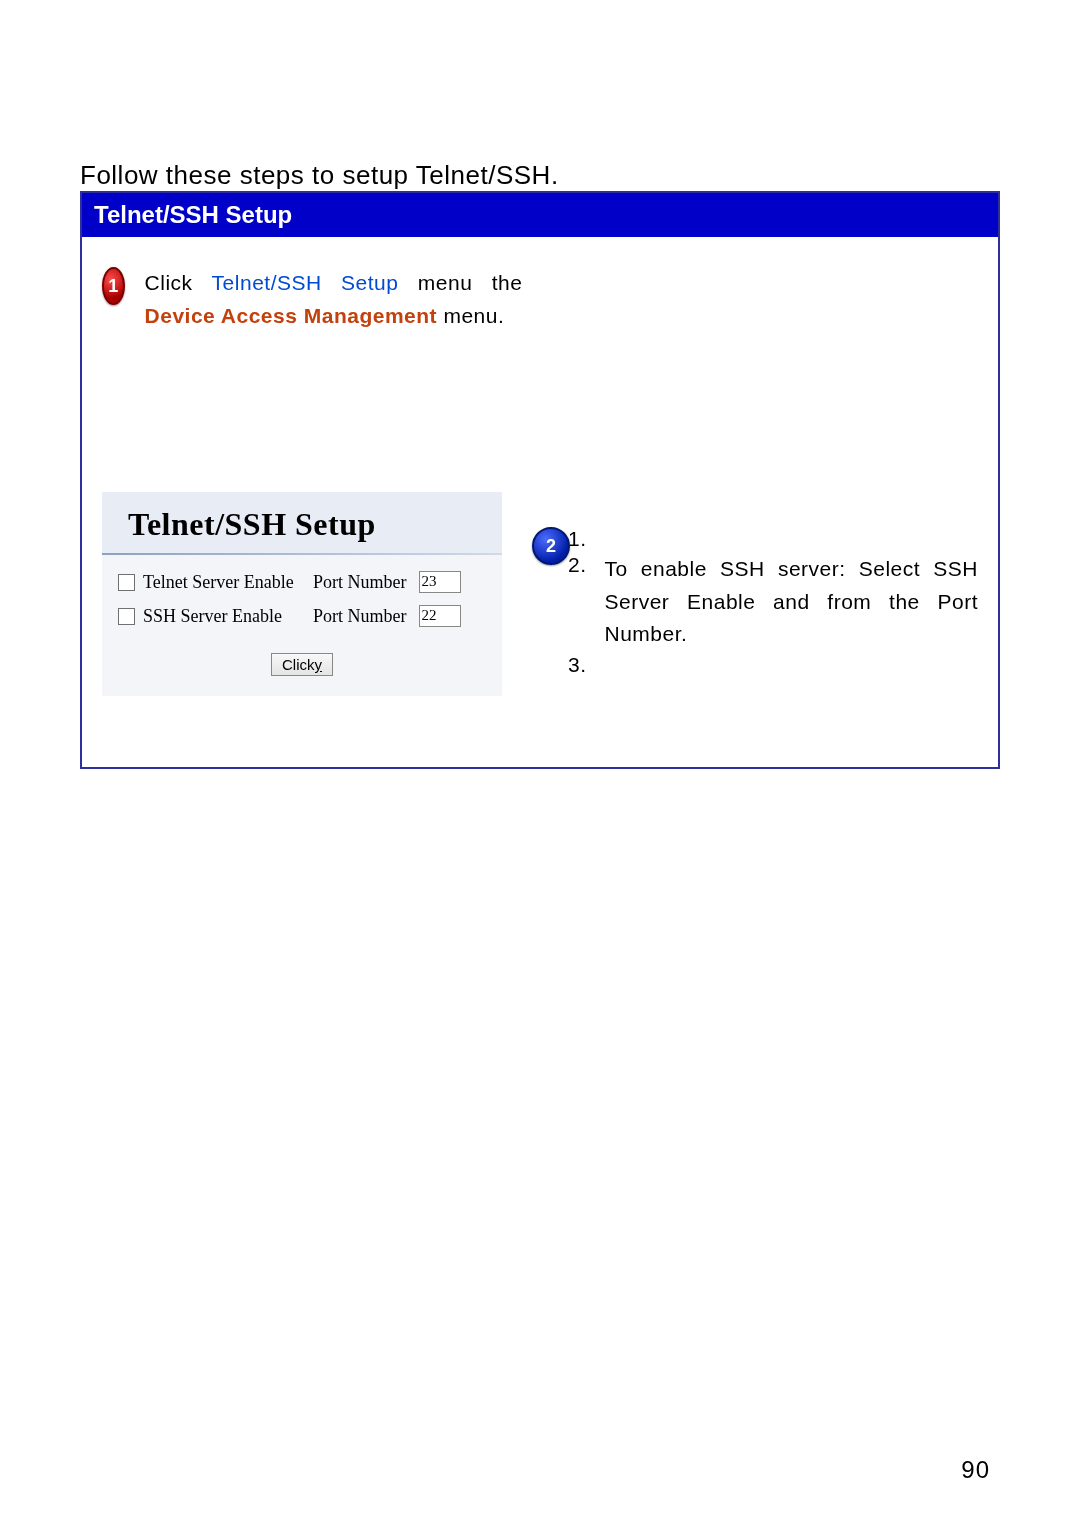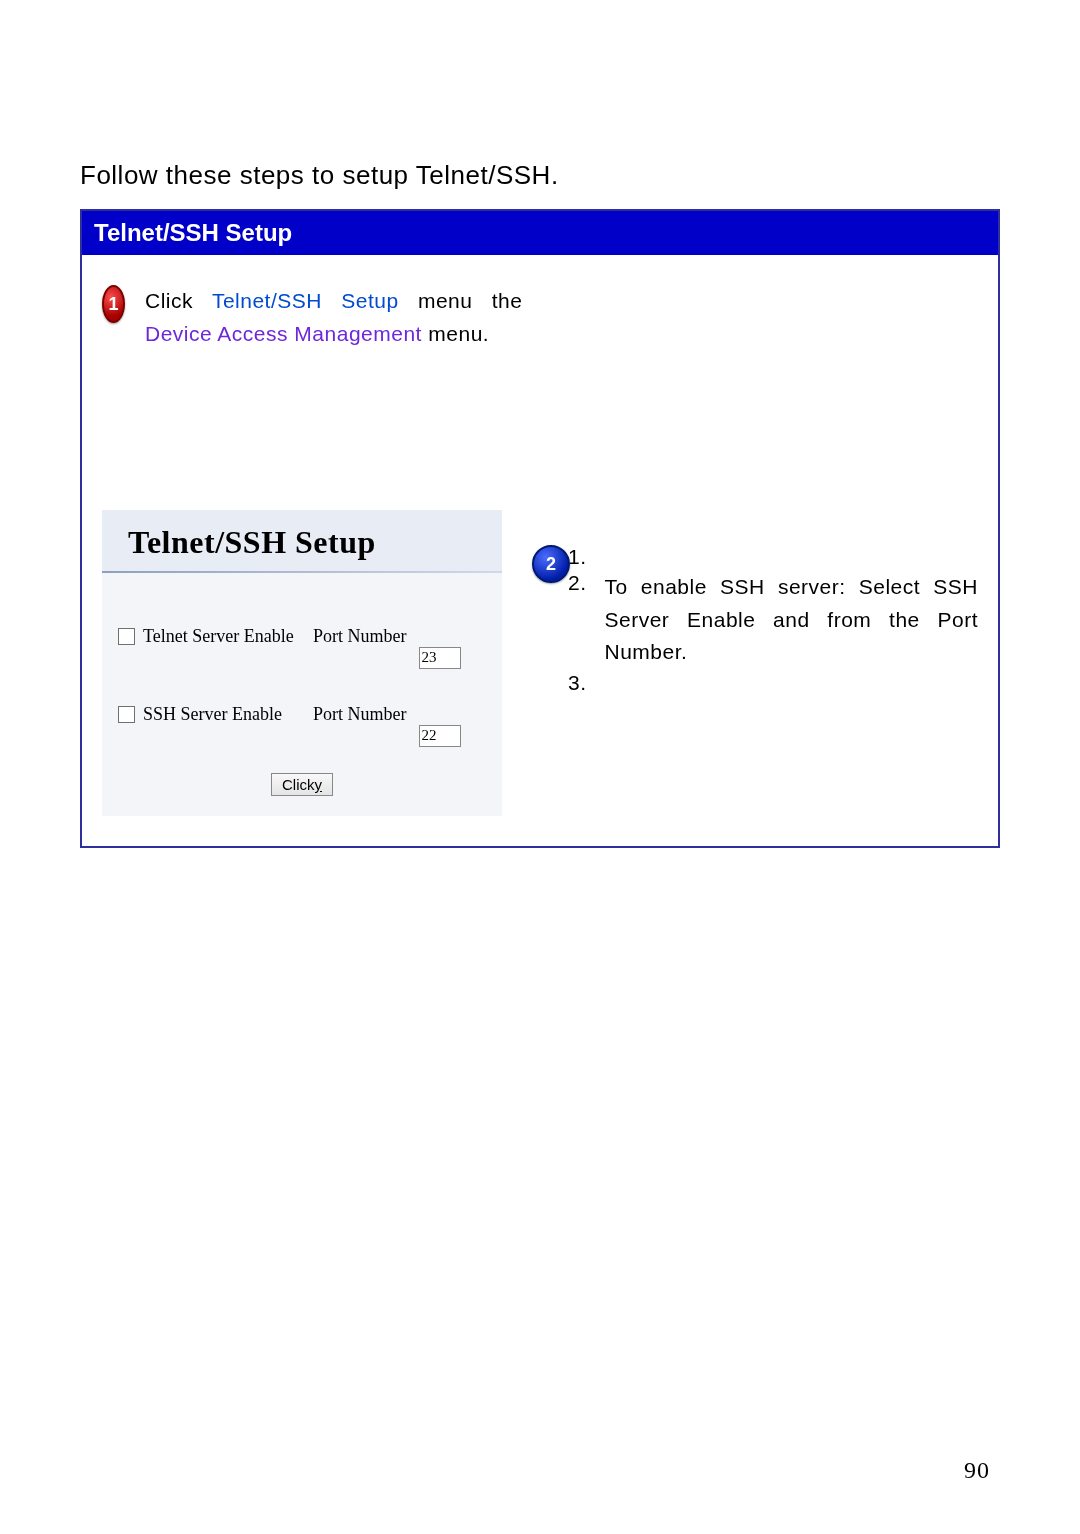--- a/index.html
+++ b/index.html
@@ -12,21 +12,20 @@
   .page {
     width: 1080px;
     height: 1534px;
     position: relative;
     box-sizing: border-box;
     padding: 160px 80px 0 80px;
   }
   .intro-line {
     font-size: 26px;
     letter-spacing: 0.5px;
-    margin-bottom: 18px;
   }
   .frame {
     border: 2px solid #2e2e9c;
     border-top: none;
     box-sizing: border-box;
     width: 100%;
   }
   .title-bar {
     background: #0000c8;
     color: #ffffff;
@@ -77,21 +76,21 @@
     margin-bottom: 160px;
   }
   .step1-text {
     font-size: 21px;
     line-height: 1.55;
     letter-spacing: 0.5px;
     text-align: justify;
     text-justify: inter-word;
   }
   .link-blue { color: #004bd1; }
-  .link-green { color: #6d28d9; }
+  .link-green { color: #c2410c; font-weight: bold; }
 
   
   .screenshot {
     width: 400px;
   }
   .shot-title {
     font-family: "Times New Roman", serif;
     font-size: 32px;
     font-weight: bold;
     letter-spacing: 0.5px;
@@ -101,21 +100,21 @@
   }
   .shot-title::after {
     content: "";
     position: absolute;
     left: 0; right: 0; bottom: 0;
     height: 2px;
     background: linear-gradient(to right, rgba(120,140,180,0.8), rgba(120,140,180,0.2));
   }
   .shot-body {
     background: #f3f5f9;
-    padding: 30px 16px 20px 16px;
+    padding: 16px 16px 20px 16px;
     font-family: "Times New Roman", serif;
     font-size: 18px;
   }
   .shot-row {
     display: flex;
     align-items: center;
     margin-bottom: 12px;
   }
   .shot-checkbox {
     width: 15px;
@@ -133,21 +132,20 @@
   }
   .shot-input {
     width: 36px;
     height: 20px;
     border: 1px solid #888;
     background: #fff;
     font-family: "Times New Roman", serif;
     font-size: 15px;
     padding: 0 2px;
     line-height: 18px;
-    margin-top: 44px;
   }
   .shot-apply-row {
     text-align: center;
     margin-top: 26px;
   }
   .shot-apply {
     display: inline-block;
     border: 1px solid #888;
     background: linear-gradient(#f8f8f8, #e4e4e4);
     font-family: Arial, sans-serif;
@@ -187,21 +185,20 @@
     text-align: justify;
     text-justify: inter-word;
     line-height: 1.55;
   }
   .page-number {
     position: absolute;
     bottom: 50px;
     right: 90px;
     font-size: 24px;
     letter-spacing: 1px;
-    font-family: Liberation Serif, serif;
   }
 </style>
 </head>
 <body>
 
 <div class="page">
 
   <div class="intro-line">Follow these steps to setup Telnet/SSH.</div>
 
   <div class="title-bar">Telnet/SSH Setup</div>

